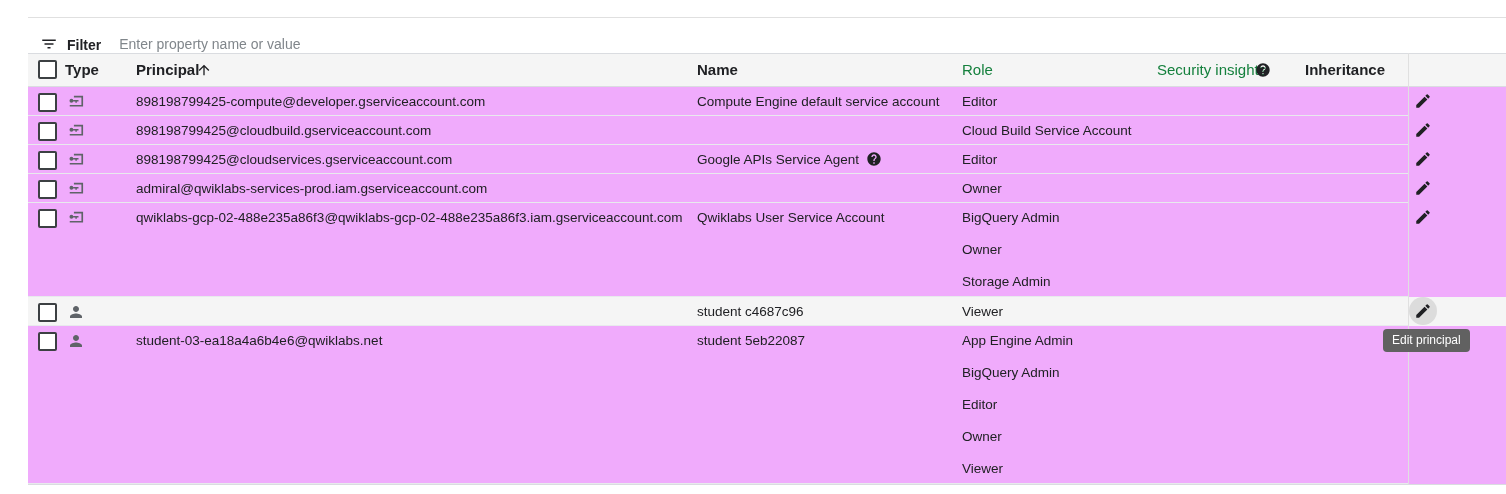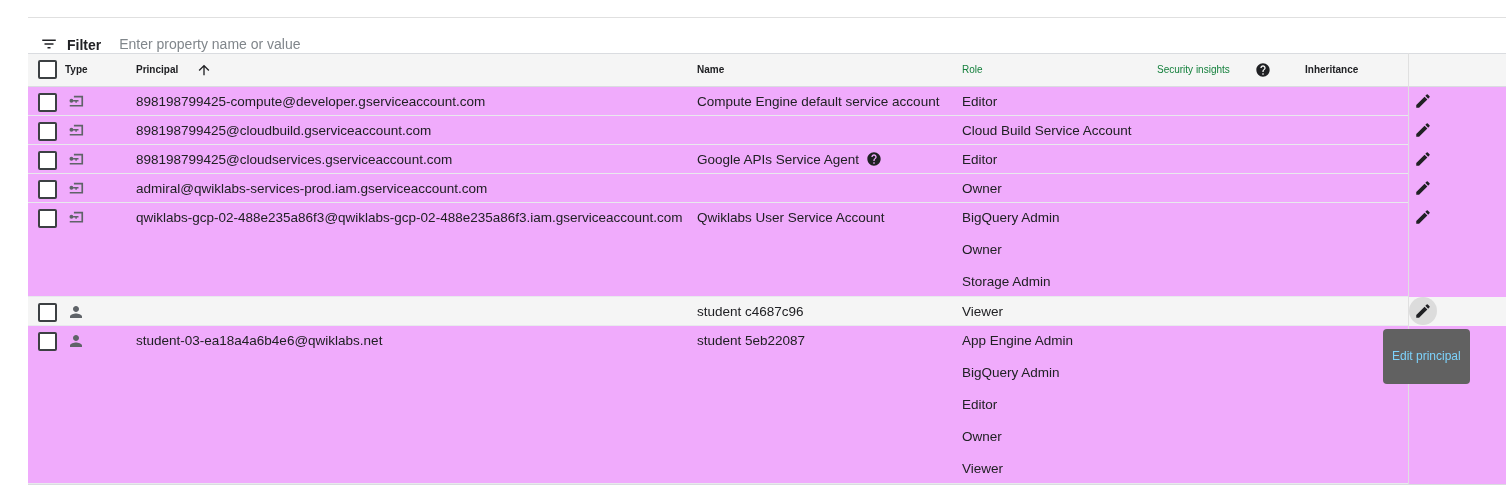--- a/index.html
+++ b/index.html
@@ -13,21 +13,21 @@
   .filter-icon{width:18px;height:18px;margin-right:9px;display:inline-flex;}
   .filter-label{font-size:14px;font-weight:bold;color:#202124;margin-right:16px;}
   .filter-input{flex:1;border:none;outline:none;font-size:14px;color:#202124;
     font-family:"Liberation Sans","DejaVu Sans",sans-serif;background:transparent;}
   .filter-input::placeholder{color:#80868b;opacity:1;}
 
   
   .table{position:relative;border-bottom:1px solid #dadce0;}
   .thead{position:relative;height:32px;background:#f5f5f5;border-top:1px solid #dadce0;
     border-bottom:1px solid #dadce0;box-sizing:content-box;}
-  .hcell{position:absolute;top:0;line-height:32px;font-size:10px;font-weight:bold;
+  .hcell{position:absolute;top:0;line-height:32px;font-size:15px;font-weight:bold;
     color:#202124;white-space:nowrap;}
   .hcell.gray{color:#15803d;font-weight:normal;}
   .cb{position:absolute;width:15px;height:15px;border:2px solid #3c4043;border-radius:2px;
     background:#fff;box-sizing:content-box;cursor:pointer;}
   .thead .cb{left:10px;top:6px;}
   .sort-arrow{position:absolute;left:168px;top:8px;width:16px;height:16px;}
   .help-abs{position:absolute;left:1227px;top:8px;width:16px;height:16px;}
 
   
   .row{position:relative;background:#f0abfc;}
@@ -40,22 +40,22 @@
   .cell.name{left:669px;}
   .help-inline{display:inline-block;width:16px;height:16px;margin-left:7px;vertical-align:-3px;}
   .role-col{position:absolute;left:934px;top:-1px;}
   .role-line{height:32px;line-height:32px;font-size:13.5px;color:#202124;white-space:nowrap;}
   .pencil{position:absolute;left:1381px;top:0;width:28px;height:28px;border:none;background:transparent;
     display:flex;align-items:center;justify-content:center;border-radius:50%;cursor:pointer;padding:0;}
   .pencil.pencil-hover{background:#dcdcdc;}
   .v-divider{position:absolute;left:1380px;top:0;bottom:0;width:1px;background:#e0e0e0;}
 
   
-  .tooltip{position:absolute;left:1355px;top:276px;height:23px;line-height:23px;padding:16px 9px;
-    background:#616161;color:#7dd3fc;font-size:12px;border-radius:4px;white-space:nowrap;z-index:5;}
+  .tooltip{position:absolute;left:1355px;top:276px;height:23px;line-height:23px;padding:0 9px;
+    background:#616161;color:#ffffff;font-size:12px;border-radius:4px;white-space:nowrap;z-index:5;}
 </style>
 </head>
 <body>
 
 <div class="page">
   <div class="content">
 
     <div class="filter-bar">
       <span class="filter-icon">
         <svg viewBox="0 0 24 24" width="18" height="18">

